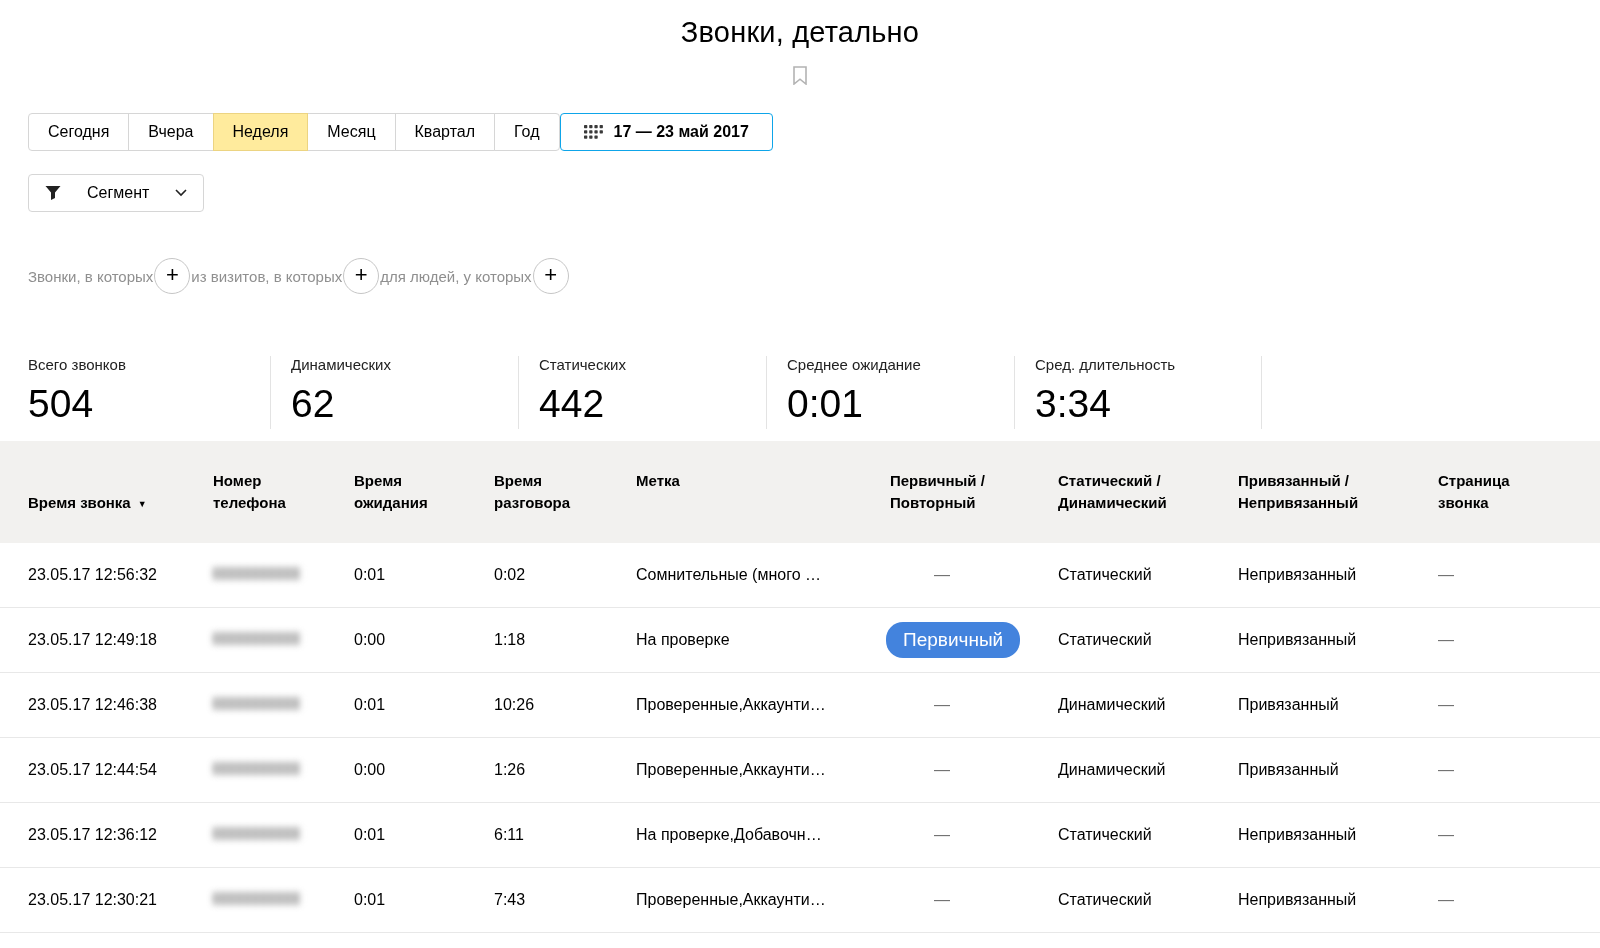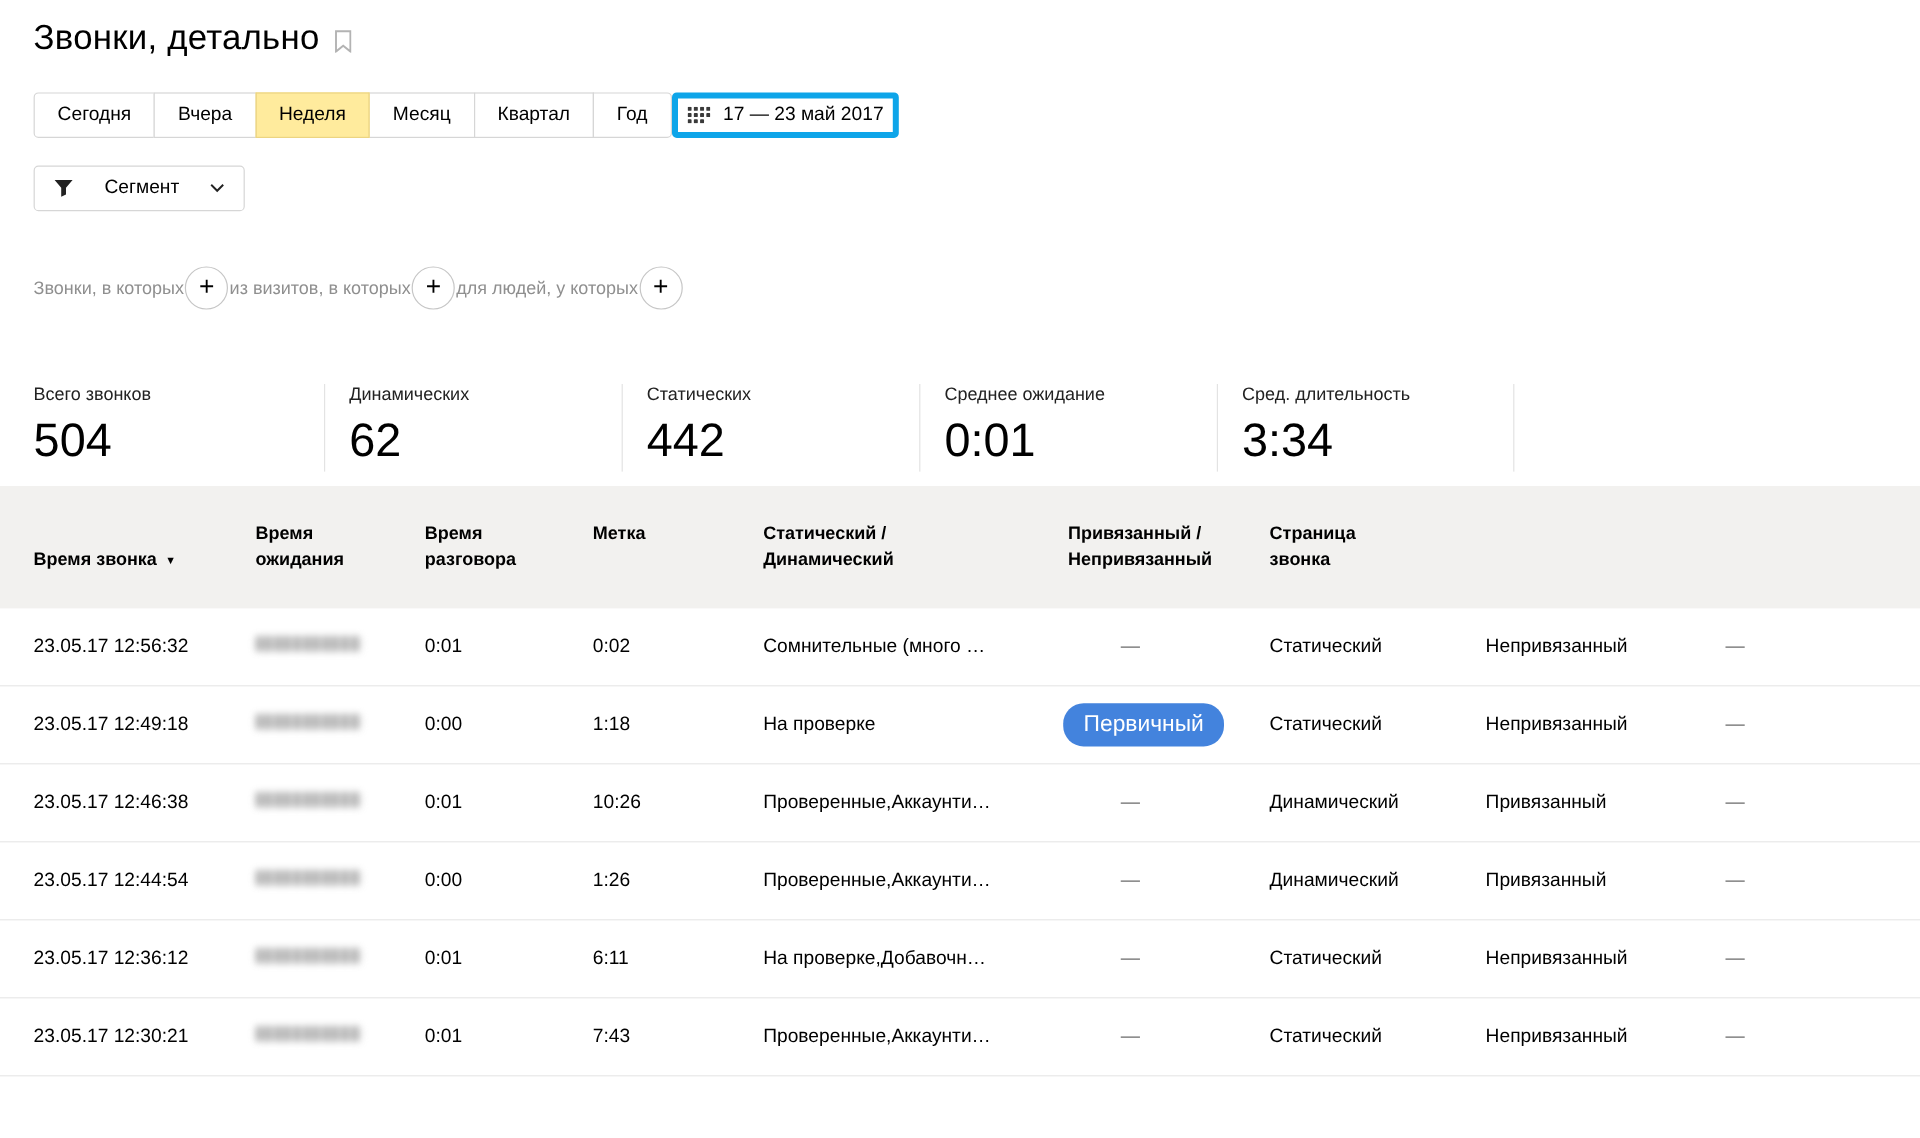--- a/index.html
+++ b/index.html
@@ -7,38 +7,38 @@
   body {
     width:1600px; height:948px; overflow:hidden;
     background:#ffffff; color:#000;
     font-family:"Liberation Sans","DejaVu Sans",sans-serif;
     font-size:16px;
   }
   button { font-family:inherit; cursor:pointer; }
 
   .page-top { padding:16px 28px 0 28px; }
 
-  .title-row { display:flex; align-items:center; gap:13px; margin-bottom:28px; }
+  .title-row { display:flex; align-items:center; gap:13px; margin-bottom:28px;flex-direction:column; }
   .page-title { font-size:29px; font-weight:400; margin:0; letter-spacing:.2px; }
   .bookmark { display:flex; align-items:center; margin-top:4px; }
 
   .controls-row { display:flex; gap:0; margin-bottom:23px; }
   .tab-group { display:flex; }
   .tab {
     height:38px; padding:0 19px; background:#fff;
     border:1px solid #d6d6d6; margin-left:-1px;
     font-size:16px; display:flex; align-items:center; position:relative;
   }
   .tab:first-child { border-radius:4px 0 0 4px; margin-left:0; }
   .tab:last-child  { border-radius:0 4px 4px 0; }
   .tab.active { background:#ffeb9d; border-color:#ecd482; z-index:1; }
 
   .date-btn {
-    height:38px; border:5px solid #0ea5e9; border-radius:4px; background:#fff;
-    display:flex; align-items:center; gap:11px; padding:0 8px; font-size:16px;
+    height:38px; border:1px solid #0ea5e9; border-radius:4px; background:#fff;
+    display:flex; align-items:center; gap:11px; padding:0 23px; font-size:16px;font-weight:bold;
   }
 
   .segment-row { margin-bottom:46px; }
   .segment-btn {
     height:38px; border:1px solid #d6d6d6; border-radius:4px; background:#fff;
     display:inline-flex; align-items:center; gap:26px; padding:0 16px; font-size:16px;
   }
 
   .filter-row { display:flex; align-items:center; gap:1px; margin-bottom:62px; }
   .filter-label { color:#8f8f8f; font-size:15px; }
@@ -185,25 +185,29 @@
   </div>
 
 </div>
 
 <div>
 
   <div class="thead grid-cols">
     <div class="th">
       <span>Время звонка</span><span class="sort">▼</span>
     </div>
+    <div class="th">Номер
+телефона</div>
     <div class="th">Время
 ожидания</div>
     <div class="th">Время
 разговора</div>
     <div class="th">Метка</div>
+    <div class="th">Первичный /
+Повторный</div>
     <div class="th">Статический /
 Динамический</div>
     <div class="th">Привязанный /
 Непривязанный</div>
     <div class="th">Страница
 звонка</div>
   </div>
 
   <div class="tr grid-cols">
     <div class="td">23.05.17 12:56:32</div>

